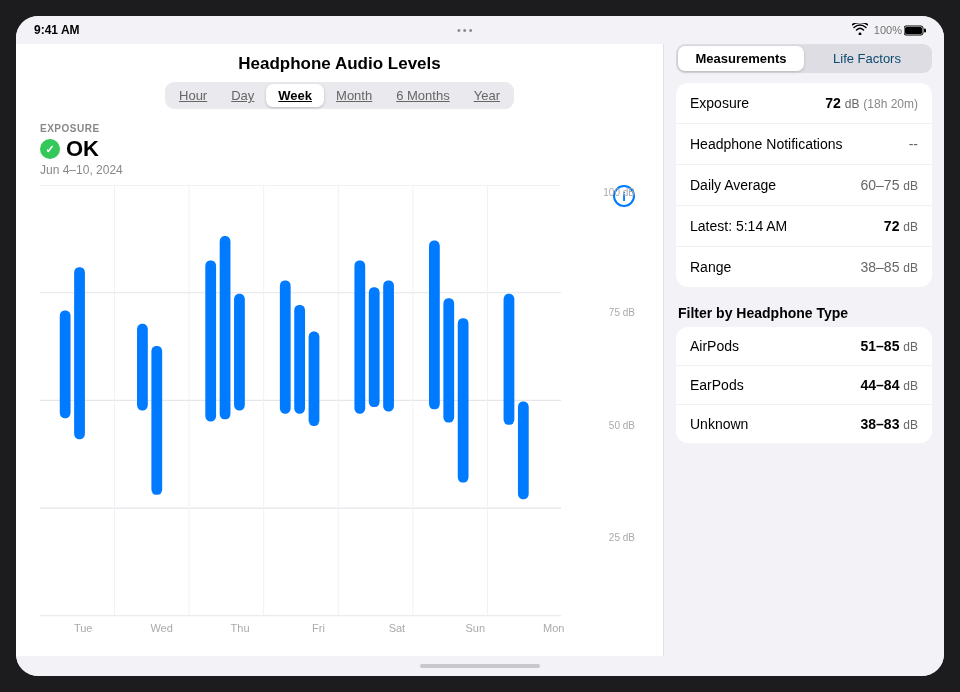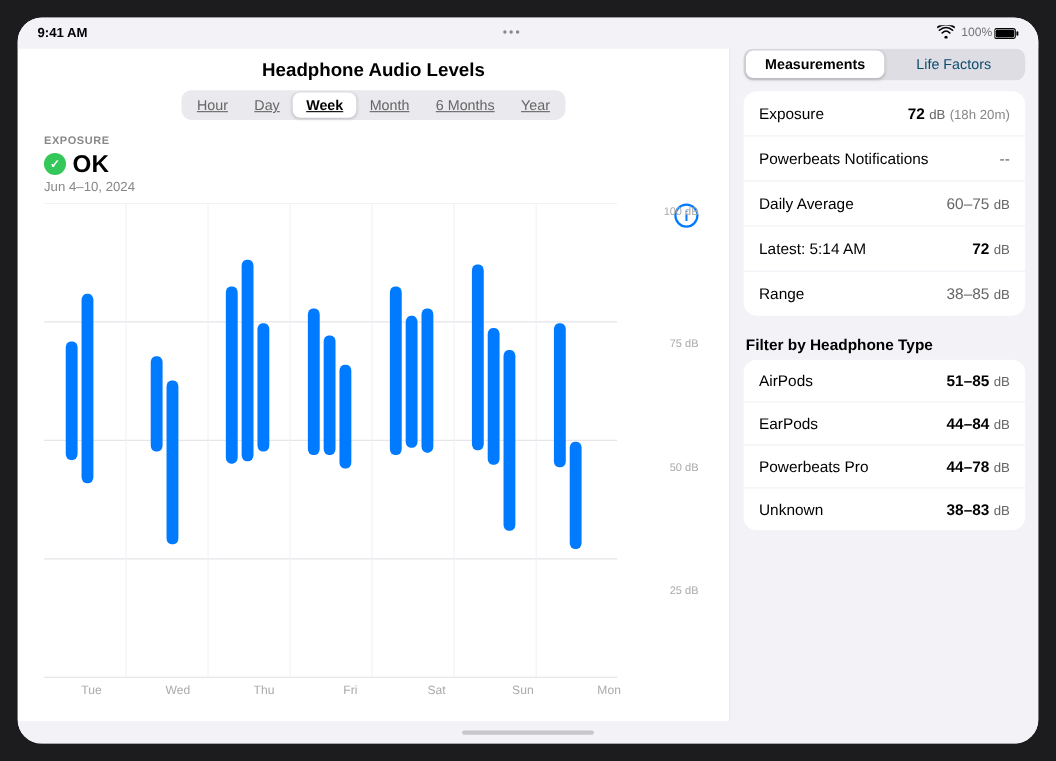--- a/index.html
+++ b/index.html
@@ -446,21 +446,21 @@
       <div class="metrics-card">
 
         <div class="metric-row">
           <span class="metric-label">Exposure</span>
           <span class="metric-value">
             <span class="bold-val">72</span> <span class="unit">dB</span> <span style="color:#888; font-size:12px;">(18h 20m)</span>
           </span>
         </div>
 
         <div class="metric-row">
-          <span class="metric-label">Powerbeats Notifications</span>
+          <span class="metric-label">Headphone Notifications</span>
           <span class="metric-value">--</span>
         </div>
 
         <div class="metric-row">
           <span class="metric-label">Daily Average</span>
           <span class="metric-value">60–75 <span class="unit">dB</span></span>
         </div>
 
         <div class="metric-row">
           <span class="metric-label">Latest: 5:14 AM</span>
@@ -478,24 +478,20 @@
       <div class="filter-card">
         <div class="filter-row">
           <span class="filter-label">AirPods</span>
           <span class="filter-value"><span class="bold-val">51–85</span> <span style="font-size:12px; color:#666;">dB</span></span>
         </div>
         <div class="filter-row">
           <span class="filter-label">EarPods</span>
           <span class="filter-value"><span class="bold-val">44–84</span> <span style="font-size:12px; color:#666;">dB</span></span>
         </div>
         <div class="filter-row">
-          <span class="filter-label">Powerbeats Pro</span>
-          <span class="filter-value"><span class="bold-val">44–78</span> <span style="font-size:12px; color:#666;">dB</span></span>
-        </div>
-        <div class="filter-row">
           <span class="filter-label">Unknown</span>
           <span class="filter-value"><span class="bold-val">38–83</span> <span style="font-size:12px; color:#666;">dB</span></span>
         </div>
       </div>
     </div>
   </div>
 
   <div class="home-indicator">
     <div class="home-bar"></div>
   </div>

